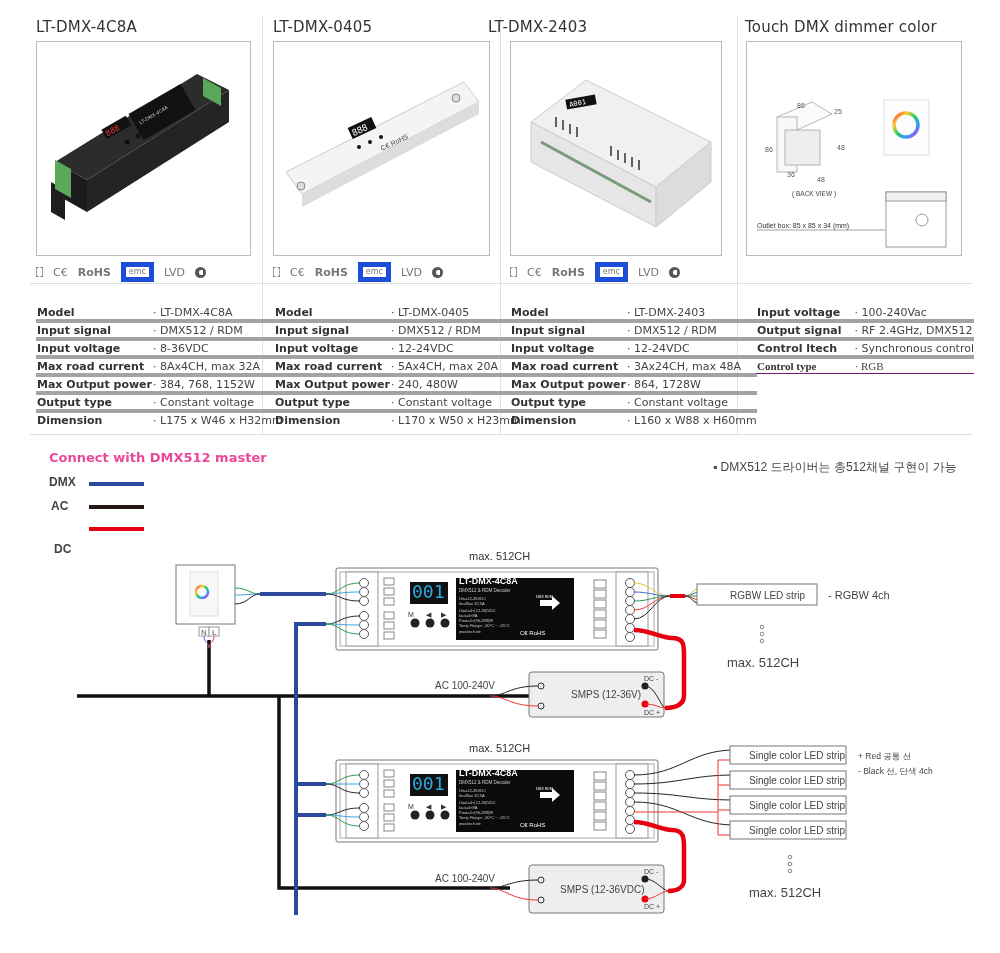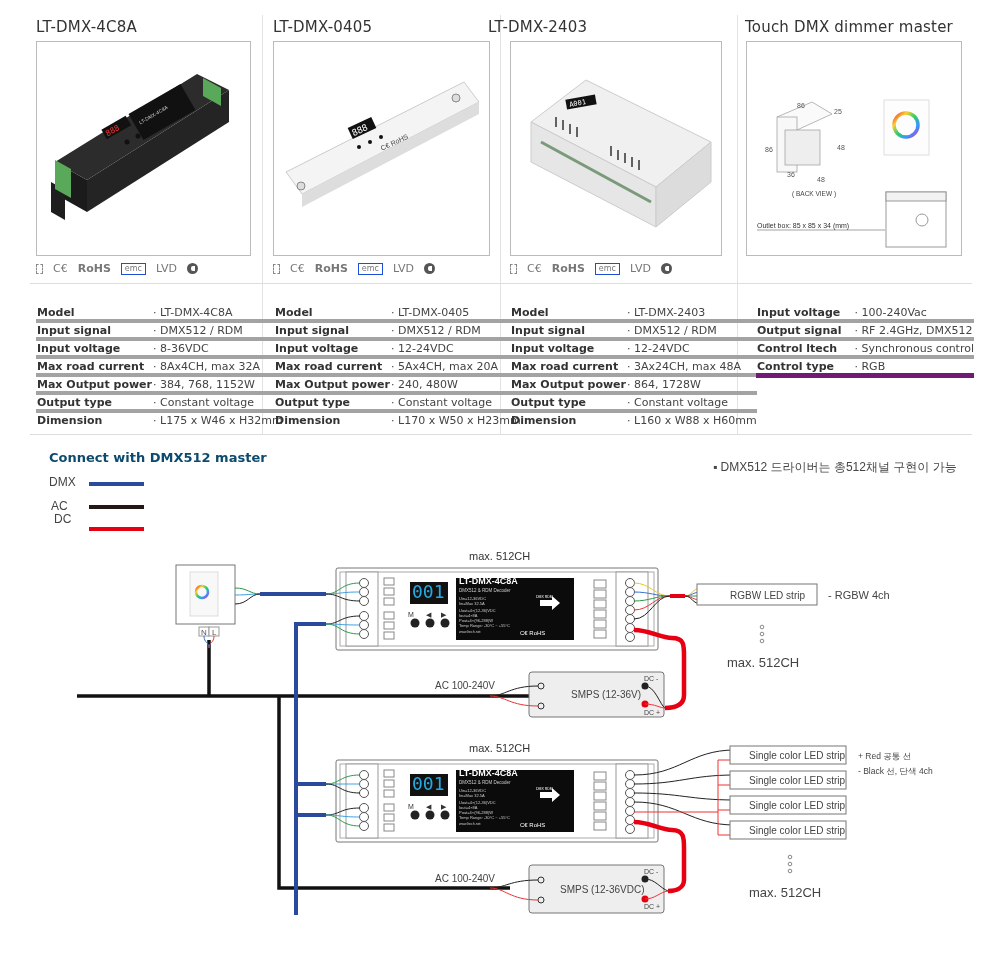--- a/index.html
+++ b/index.html
@@ -1,35 +1,35 @@
 <!DOCTYPE html>
 <html><head>
 <meta charset="utf-8">
 <style>
   * { box-sizing: border-box; margin: 0; padding: 0; }
   body { width: 1000px; height: 953px; background: #fff; font-family: "Liberation Sans", "DejaVu Sans", sans-serif; color: #333; position: relative; overflow: hidden; }
   .col-title { position: absolute; top: 18px; font-size: 15px; color: #333; letter-spacing: 0.2px; font-family: "DejaVu Sans", sans-serif; }
   .prod-box { position: absolute; top: 41px; height: 215px; border: 1px solid #bbb; background: #fff; overflow: hidden; }
   .vdivider { position: absolute; top: 15px; width: 1px; height: 420px; background: #e2e2e2; }
   .cert-row { position: absolute; top: 262px; font-size: 11px; color: #777; display: flex; gap: 10px; align-items: center; font-family: "DejaVu Sans", sans-serif; }
-  .cert-row .emc { border: 1px solid #1d4ed8; font-size: 8px; padding: 0 3px; line-height: 10px; }
+  .cert-row .emc { border: 5px solid #1d4ed8; font-size: 8px; padding: 0 3px; line-height: 10px; }
   .cert-row .rohs { font-weight: bold; text-align: right; }
   .cert-row .cicon { display:inline-block; width: 11px; height: 11px; border-radius: 50%; background: #555; position: relative; }
   .cert-row .cicon::after { content:""; position:absolute; left:4px; top:3px; width:4px; height:5px; background:#fff; border-radius: 2px 0 0 2px; }
   .cert-row .wee { display:inline-block; width:7px; height:10px; border: 1px dashed #888; }
   .hline { position: absolute; top: 283px; height: 1px; background: #ddd; }
   table.spec { position: absolute; top: 305px; border-collapse: collapse; font-size: 11px; font-family: "DejaVu Sans", sans-serif; }
   table.spec td { height: 16px; border-bottom: 4px solid #a3a3a3; padding: 1px 0 0 1px; white-space: nowrap; }
   table.spec td.k { font-weight: bold; color: #333; }
   table.spec td.v { color: #444; margin-top: 25px; }
   table.spec tr:last-child td { border-bottom: none; }
-  table.spec.last tr:last-child td { border-bottom: 5px solid #701a75; }
+  table.spec.last tr:last-child td { border-bottom: 1px solid #701a75; font-family: Liberation Serif, serif; }
   .bottom-line { position: absolute; top: 434px; left: 30px; width: 942px; height: 1px; background: #ddd; }
-  .diag-title { position: absolute; left: 49px; top: 450px; font-size: 13px; font-weight: bold; color: #0c4a6e; font-family: "DejaVu Sans", sans-serif; text-align: right; }
-  .legend-label { position: absolute; font-size: 12px; color: #444; }
+  .diag-title { position: absolute; left: 49px; top: 450px; font-size: 13px; font-weight: bold; color: #ec4899; font-family: "DejaVu Sans", sans-serif; text-align: right; }
+  .legend-label { position: absolute; font-size: 12px; color: #444; font-weight: bold; }
   .legend-line { position: absolute; left: 89px; width: 55px; height: 4px; }
   .note-kr { position: absolute; left: 713px; top: 459px; font-size: 12px; color: #444; text-align: right; }
   svg#diagram { position: absolute; left: 0; top: 0; }
 </style>
 </head>
 <body>
 
 <div class="vdivider" style="left:262px;"></div>
 <div class="vdivider" style="left:500px;"></div>
 <div class="vdivider" style="left:737px;"></div>
@@ -109,21 +109,21 @@
 </div>
 <div class="cert-row" style="left:510px;">
   <span class="wee"></span>
   <span>C€</span>
   <span class="rohs">RoHS</span>
   <span class="emc">emc</span>
   <span>LVD</span>
   <span class="cicon"></span>
 </div>
 
-<div class="col-title" style="left:745px;">Touch DMX dimmer master</div>
+<div class="col-title" style="left:745px;">Touch DMX dimmer color</div>
 <div class="prod-box" style="left:746px; width:216px;">
   <svg width="216" height="215" viewBox="0 0 216 215">
 
     <polygon points="30,75 65,60 85,72 50,88" fill="#fafafa" stroke="#999" stroke-width="0.7"></polygon>
     <rect x="30" y="75" width="20" height="55" fill="#f8f8f8" stroke="#999" stroke-width="0.7"></rect>
     <rect x="38" y="88" width="35" height="35" fill="#eee" stroke="#999" stroke-width="0.7"></rect>
     <text x="50" y="66" font-size="7" fill="#555">86</text>
     <text x="87" y="72" font-size="7" fill="#555">25</text>
     <text x="18" y="110" font-size="7" fill="#555">86</text>
     <text x="90" y="108" font-size="7" fill="#555">48</text>
@@ -275,21 +275,21 @@
 
 <div class="bottom-line"></div>
 
 <div class="diag-title">Connect with DMX512 master</div>
 <div class="note-kr">▪  DMX512 드라이버는 총512채널 구현이 가능</div>
 
 <div class="legend-label" style="left:49px; top:475px;">DMX</div>
 <div class="legend-line" style="top:482px; background:#2b4a9b;"></div>
 <div class="legend-label" style="left:51px; top:499px;">AC</div>
 <div class="legend-line" style="top:505px; background:#231815;"></div>
-<div class="legend-label" style="left:54px; top:512px;">DC</div>
+<div class="legend-label" style="left:54px; top:542px;">DC</div>
 <div class="legend-line" style="top:527px; background:#e60012;"></div>
 
 <svg id="diagram" width="1000" height="953" viewBox="0 0 1000 953">
   <defs>
     <g id="decoder">
       <rect x="0" y="0" width="322" height="82" rx="2" fill="#fff" stroke="#777"></rect>
       <rect x="4" y="4" width="314" height="74" fill="#fff" stroke="#aaa"></rect>
       <rect x="10" y="4" width="32" height="74" fill="#fff" stroke="#999"></rect>
       <rect x="280" y="4" width="32" height="74" fill="#fff" stroke="#999"></rect>
       <g fill="#fff" stroke="#555">

